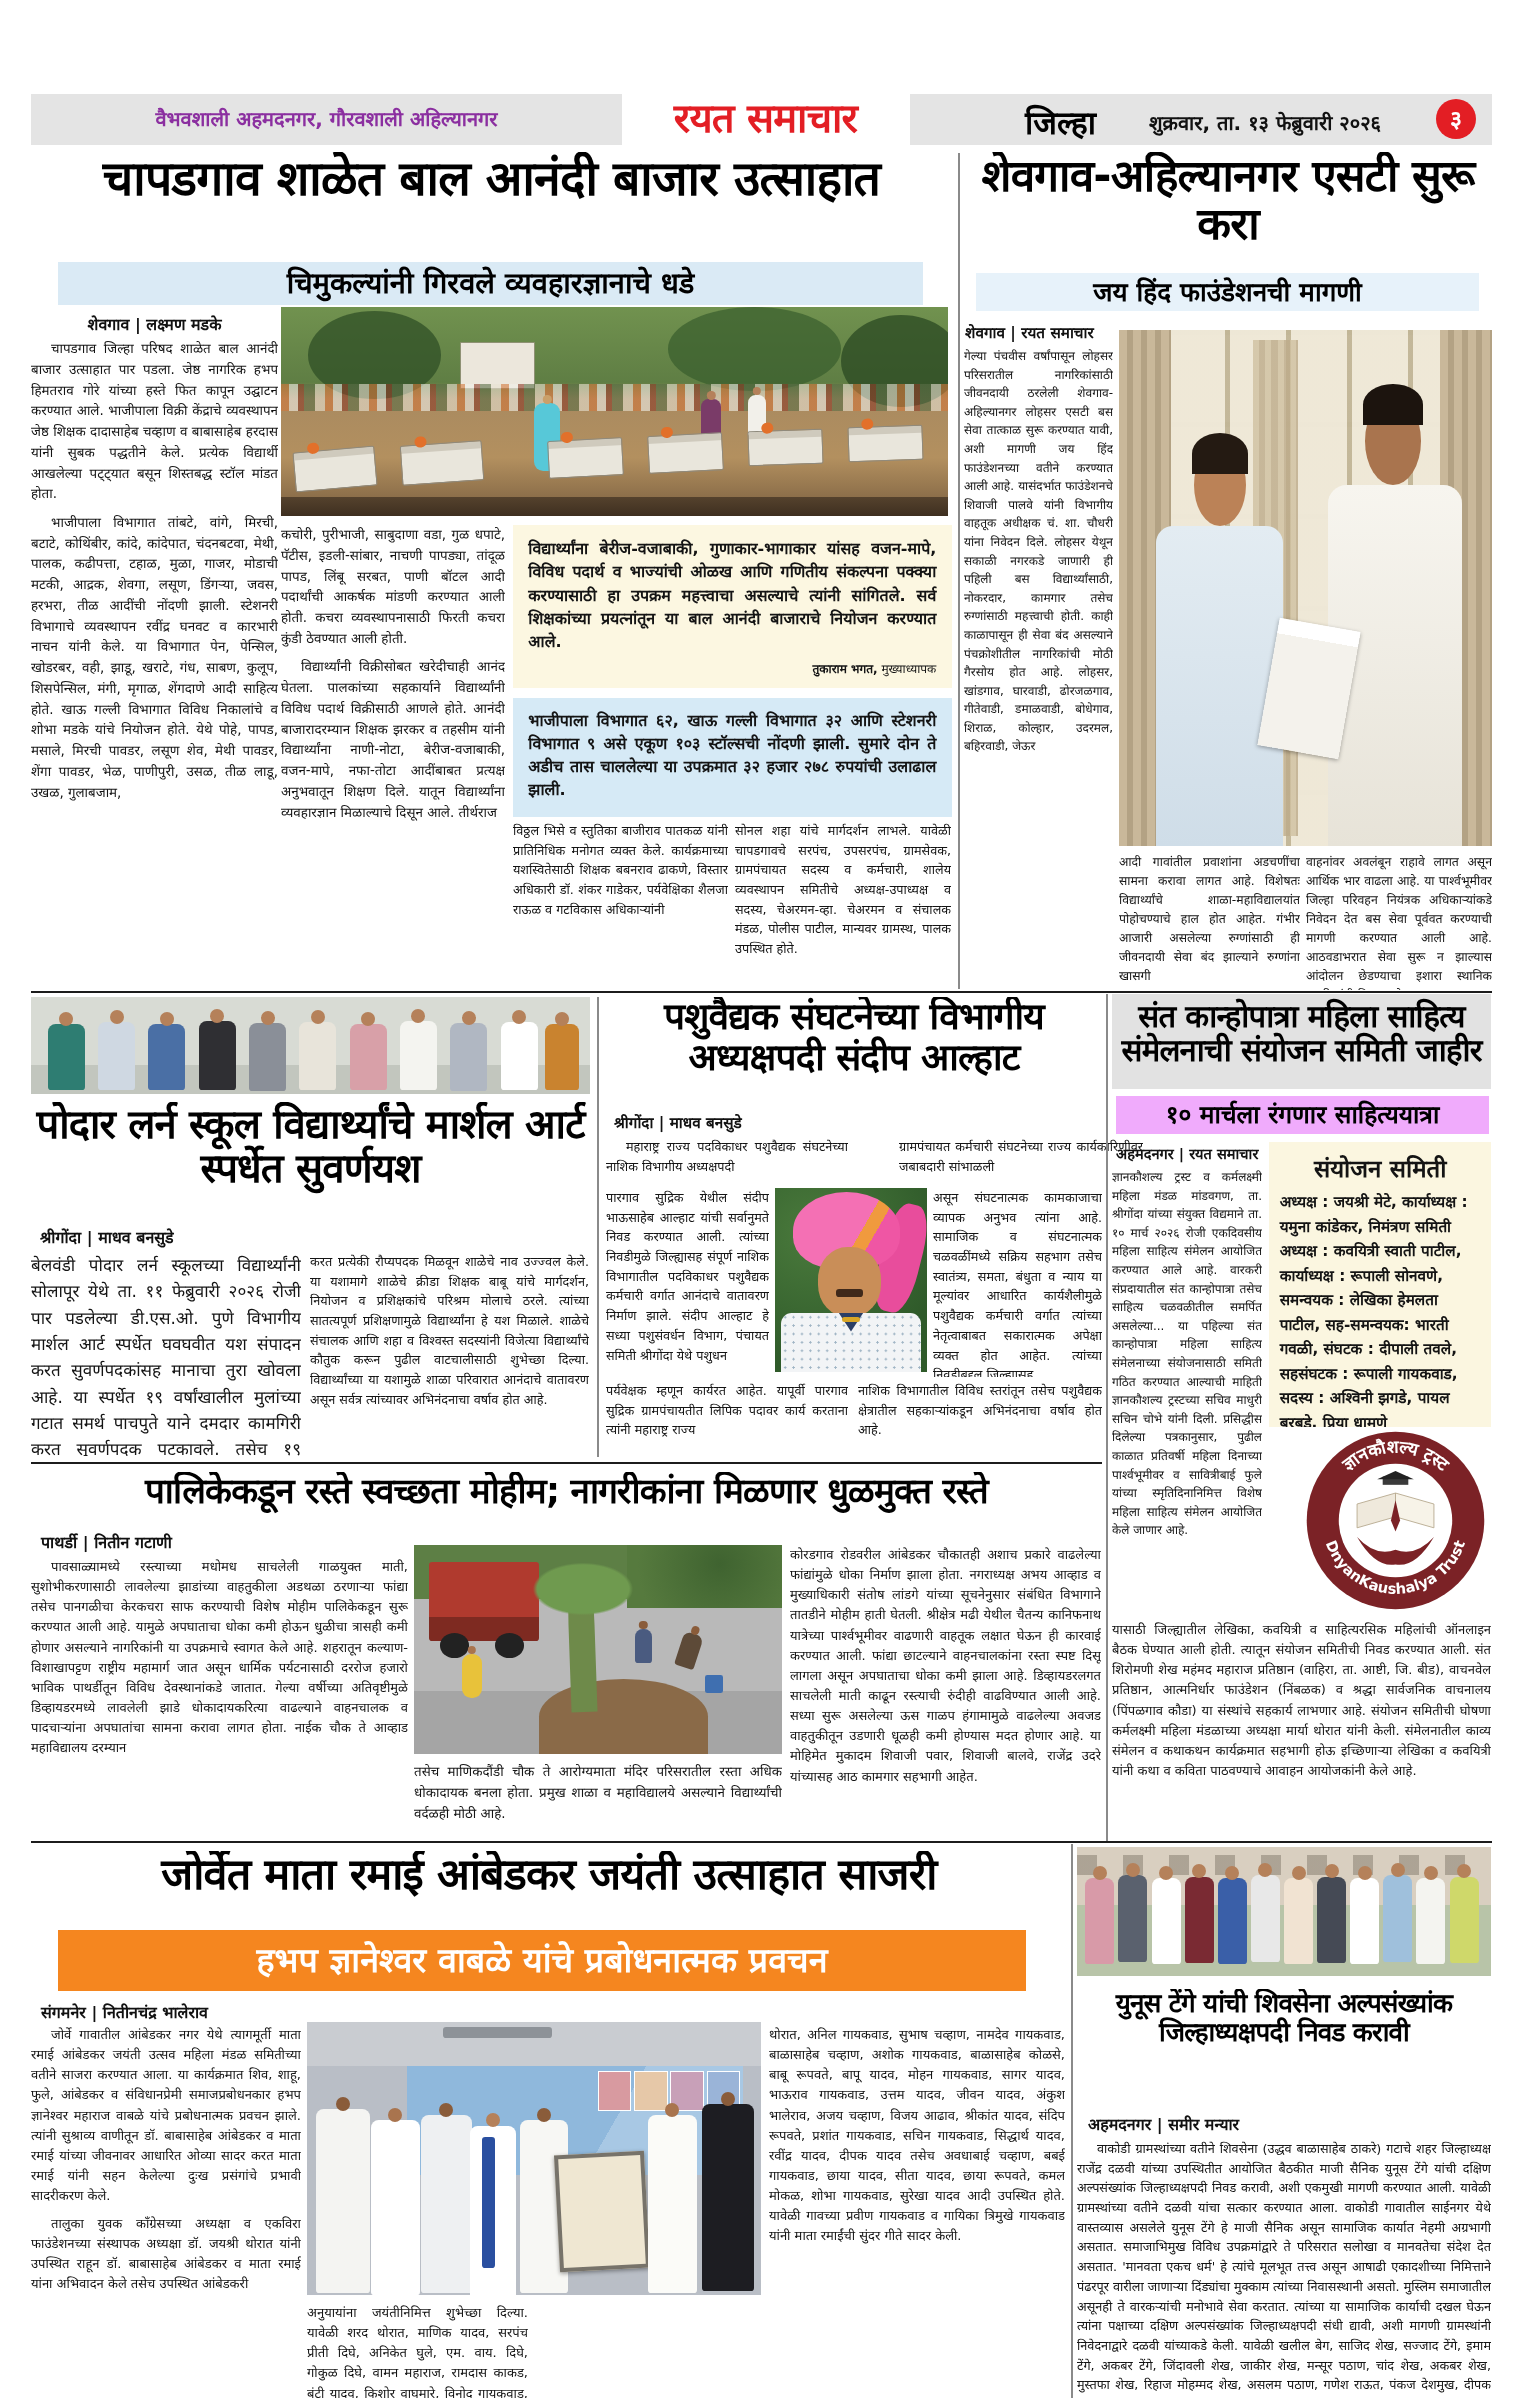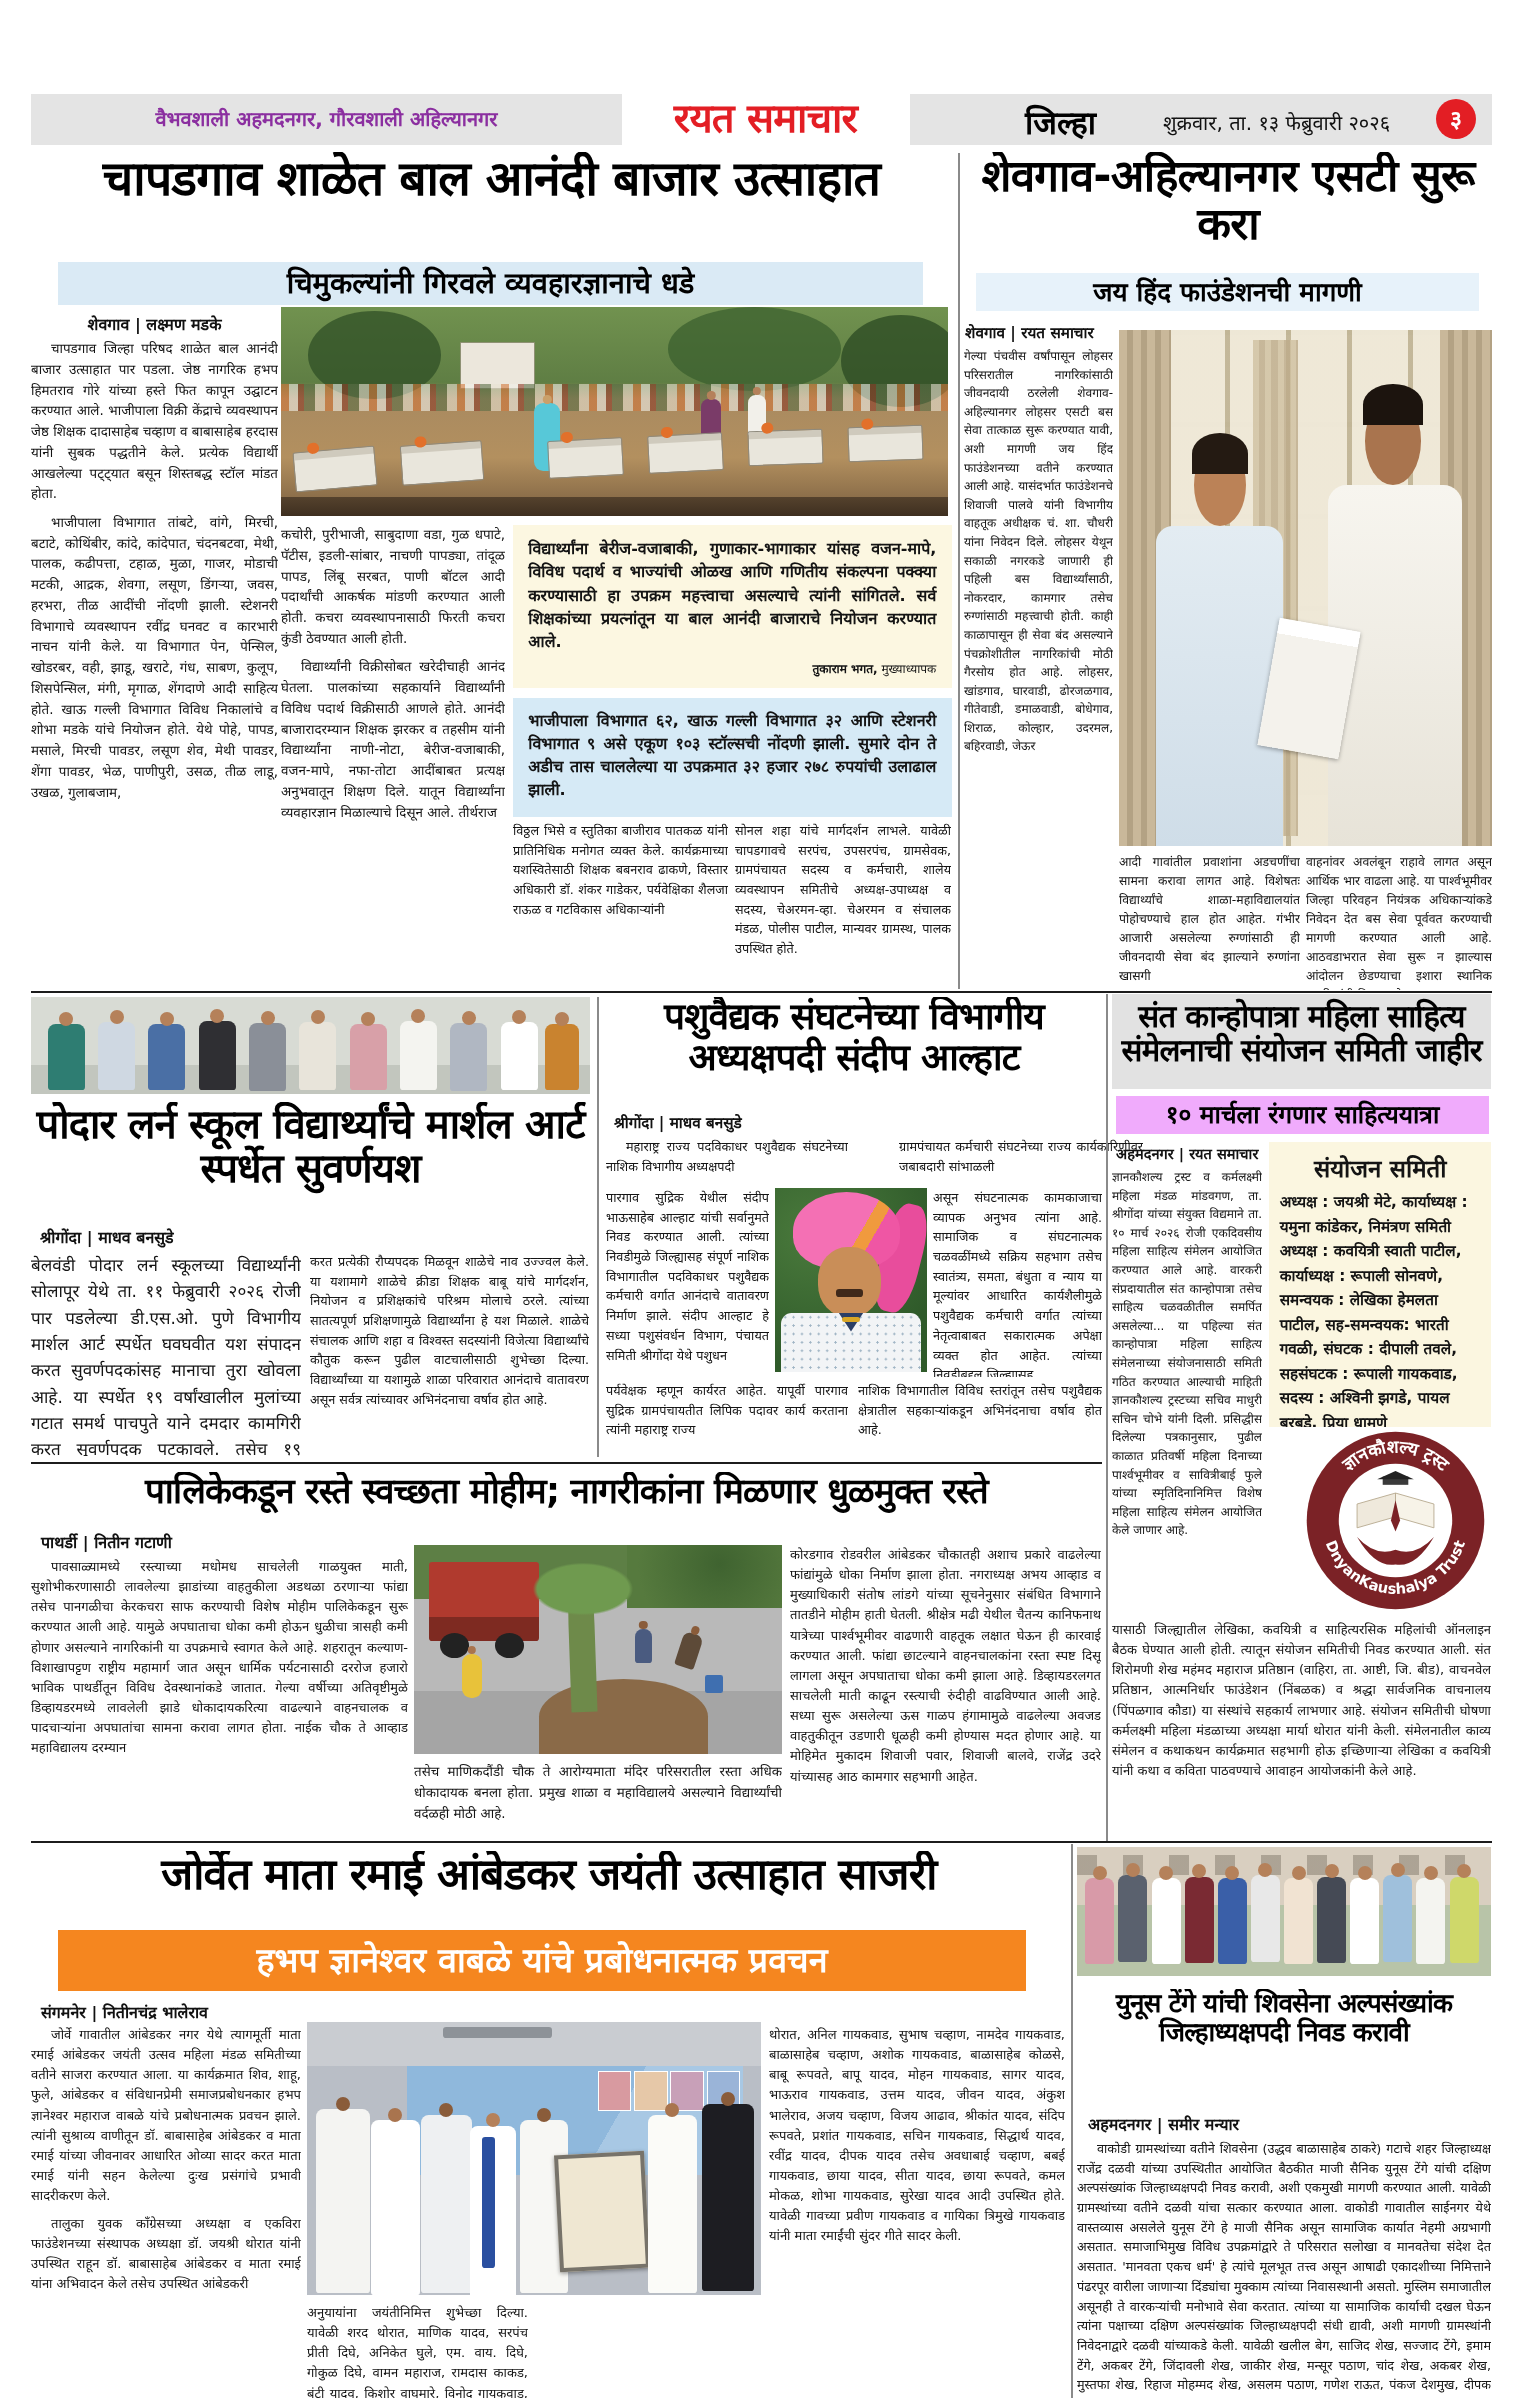--- a/index.html
+++ b/index.html
@@ -40,21 +40,21 @@
 <div class="page">
 
   <div class="mast" style="left:31px;width:591px;">
     <div class="abs" style="left:0;top:0;width:100%;height:51px;line-height:51px;text-align:center;color:#8b2fa0;font-weight:800;font-size:20px;">वैभवशाली अहमदनगर, गौरवशाली अहिल्यानगर</div>
   </div>
   <div class="mast" style="left:623px;width:285px;background:#ffffff;">
     <div class="abs" style="left:0;top:-3.1px;width:100%;height:54px;line-height:55px;text-align:center;color:#e31e24;font-weight:900;font-size:40px;letter-spacing:-0.8px;">रयत समाचार</div>
   </div>
   <div class="mast" style="left:910px;width:582px;">
     <span class="abs" style="left:115px;top:6.1px;font-weight:900;font-size:32px;color:#000;">जिल्हा</span>
-    <span class="abs" style="left:253px;top:15.3px;font-weight:400;font-size:20px;color:#111;">शुक्रवार, ता. १३ फेब्रुवारी २०२६</span>
+    <span class="abs" style="left:239px;top:15.3px;font-weight:700;font-size:20px;color:#111;">शुक्रवार, ता. १३ फेब्रुवारी २०२६</span>
     <span class="abs" style="left:526px;top:5.4px;width:40px;height:40px;border-radius:50%;background:#e31e24;color:#fff;
           font-weight:800;font-size:23px;text-align:center;line-height:40px;">३</span>
   </div>
 
   <div class="abs headline" style="left:31px;top:152px;width:921px;height:104px;font-size:48px;">चापडगाव शाळेत बाल आनंदी बाजार उत्साहात</div>
   <div class="abs subhead" style="left:58px;top:262px;width:865px;height:43px;line-height:43px;font-size:29px;">चिमुकल्यांनी गिरवले व्यवहारज्ञानाचे धडे</div>
   <div class="abs byline" style="left:31px;top:313px;width:247px;text-align:center;">शेवगाव | लक्ष्मण मडके</div>
 
   <div class="abs bodytxt" style="left:31px;top:339px;width:247px;height:649px;">
     <p>चापडगाव जिल्हा परिषद शाळेत बाल आनंदी बाजार उत्साहात पार पडला. जेष्ठ नागरिक हभप हिमतराव गोरे यांच्या हस्ते फित कापून उद्घाटन करण्यात आले. भाजीपाला विक्री केंद्राचे व्यवस्थापन जेष्ठ शिक्षक दादासाहेब चव्हाण व बाबासाहेब हरदास यांनी सुबक पद्धतीने केले. प्रत्येक विद्यार्थी आखलेल्या पट्ट्यात बसून शिस्तबद्ध स्टॉल मांडत होता.</p>

